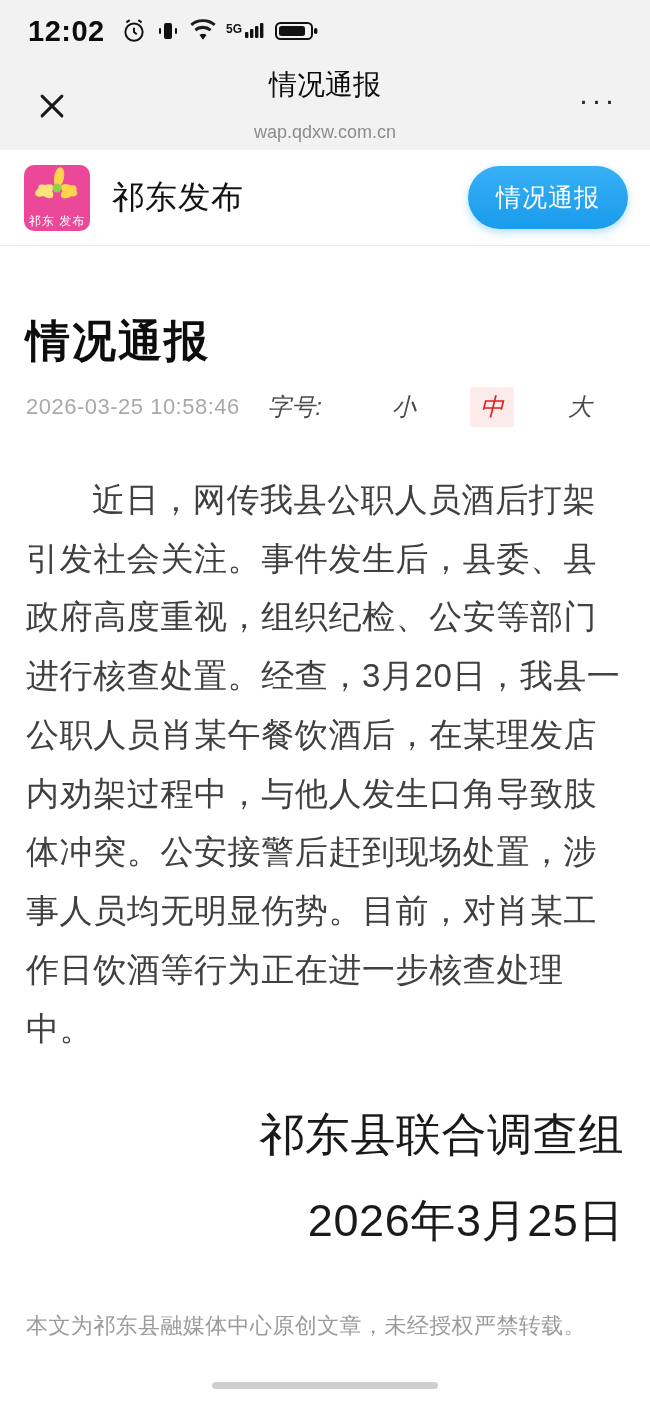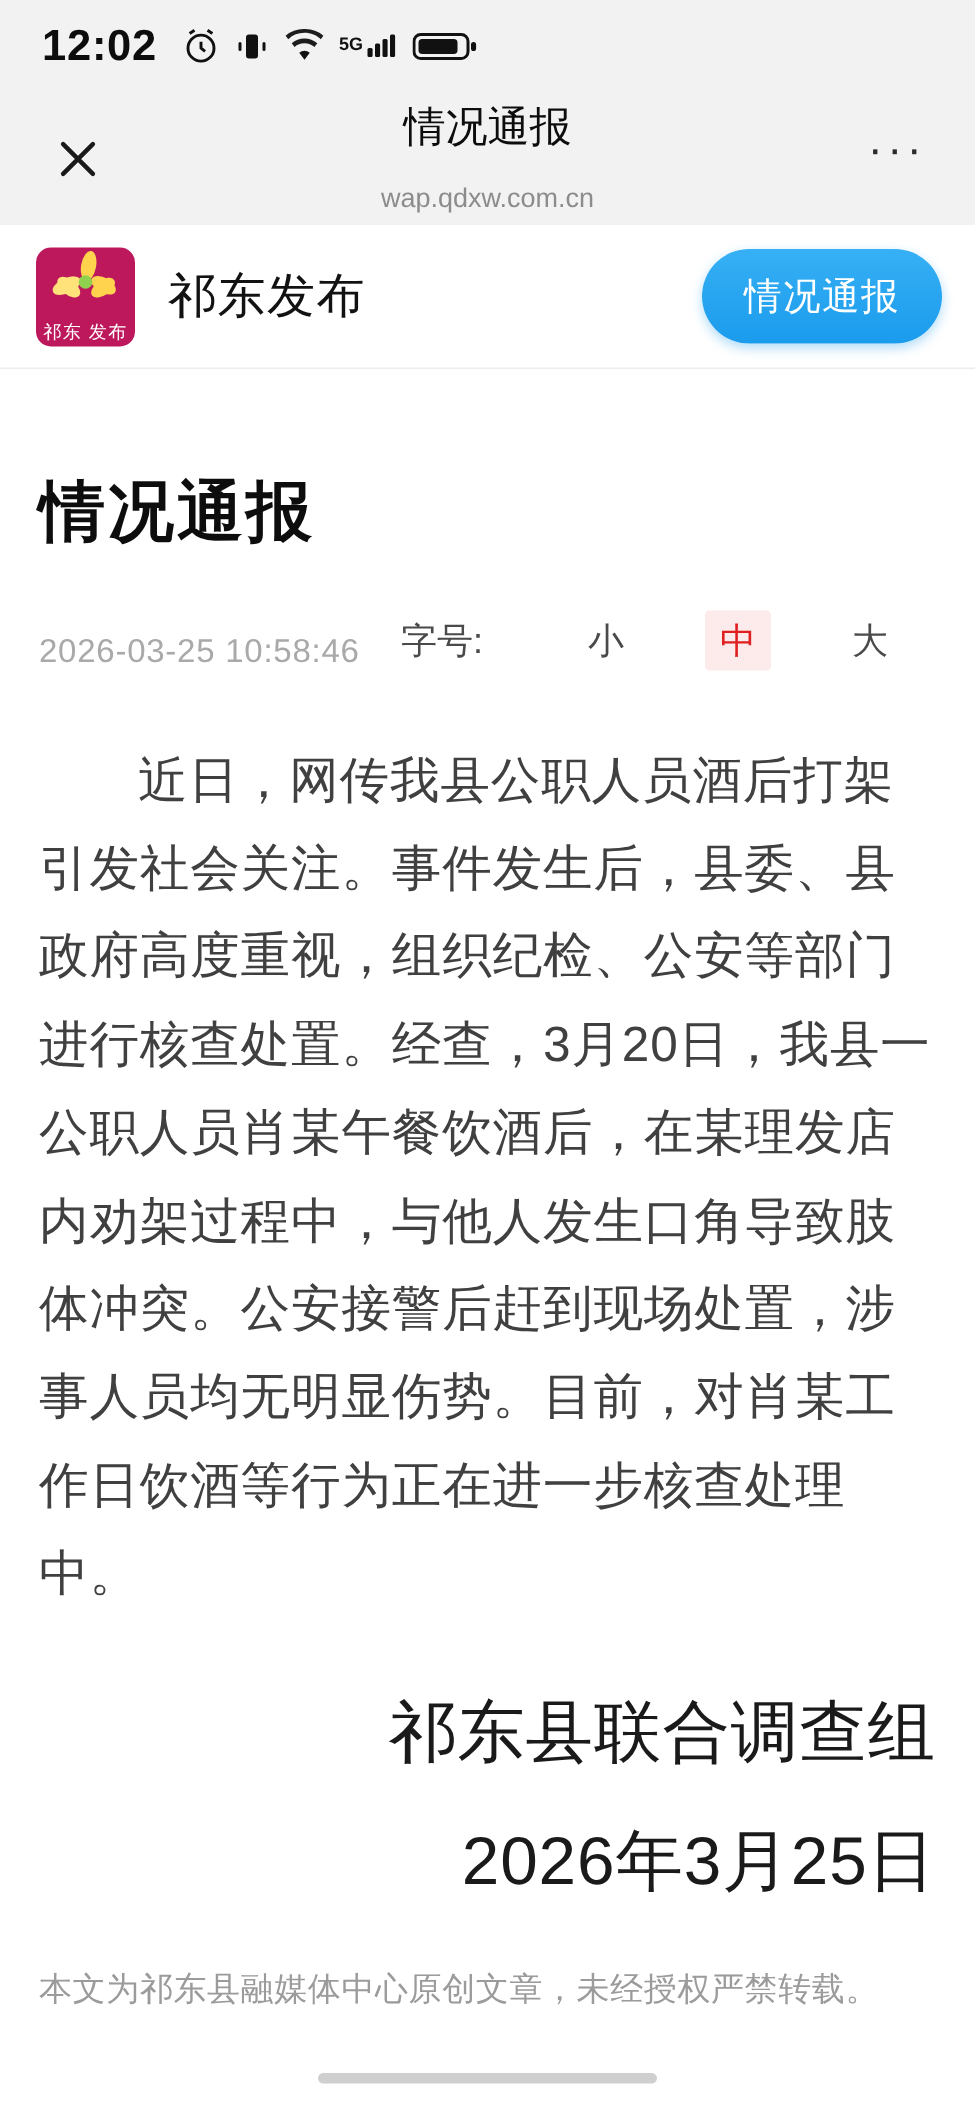--- a/index.html
+++ b/index.html
@@ -99,21 +99,21 @@
     display: flex;
     align-items: center;
     padding: 0 22px 0 24px;
     flex: 0 0 auto;
     border-bottom: 1px solid #ececec;
   }
   .app-logo {
     width: 66px;
     height: 66px;
     border-radius: 10px;
-    background: #be185d;
+    background: #ec4899;
     position: relative;
     overflow: hidden;
     flex: 0 0 auto;
     display: flex;
     flex-direction: column;
     align-items: center;
     justify-content: flex-start;
   }
   .app-logo .burst {
     width: 66px;
@@ -162,33 +162,34 @@
   }
   .art-title {
     font-size: 44px;
     font-weight: 700;
     color: #0d0d0d;
     letter-spacing: 2px;
     margin-top: 66px;
   }
   .meta-row {
     display: flex;
-    align-items: flex-end;
+    align-items: center;
     justify-content: space-between;
-    margin-top: 36px;
+    margin-top: 16px;
   }
   .art-date {
     font-size: 22px;
     color: #a9a9a9;
     letter-spacing: 0.5px;
   }
   .fontsize-ctl {
     display: flex;
     align-items: center;
     gap: 0;
+    font-style: italic;
   }
   .fs-label {
     font-size: 24px;
     color: #4a4a4a;
     margin-right: 38px;
   }
   .fs-opt {
     font-size: 24px;
     color: #4a4a4a;
     padding: 4px 10px;

